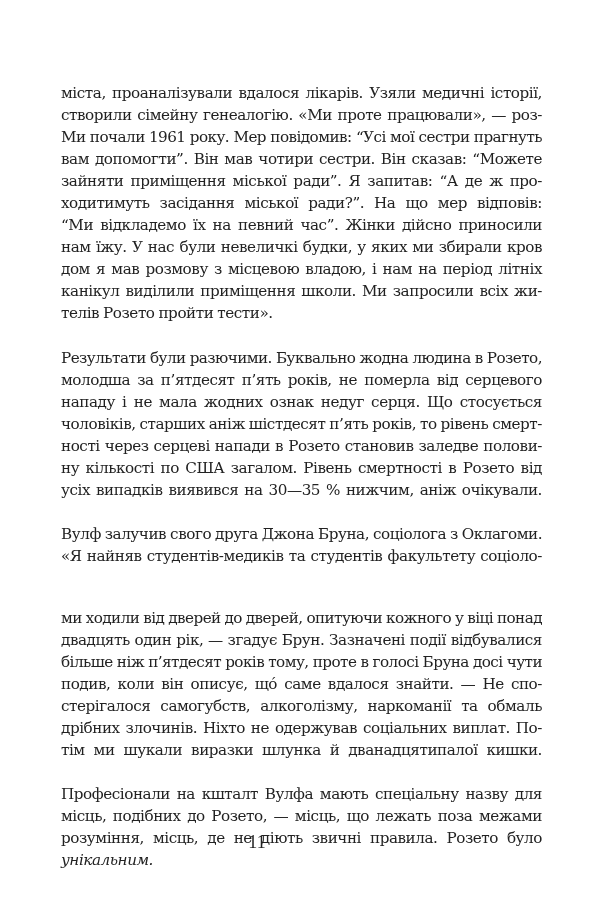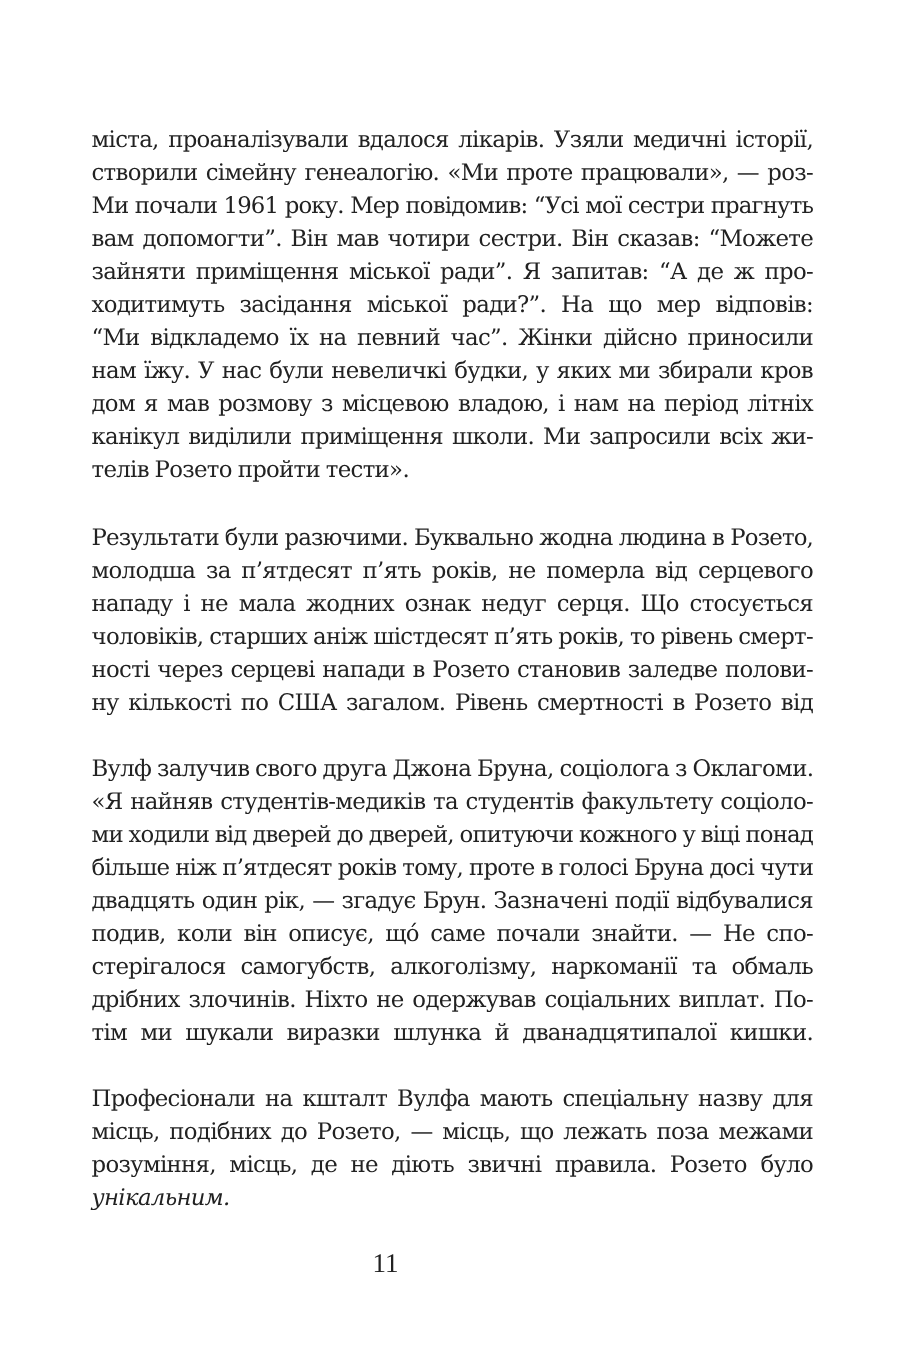--- a/index.html
+++ b/index.html
@@ -53,31 +53,32 @@
 
   <div class="gap"></div>
 
   <div class="para">
     <span class="line" style="letter-spacing: -0.55px;">Результати були разючими. Буквально жодна людина в Розето,</span>
     <span class="line">молодша за п’ятдесят п’ять років, не померла від серцевого</span>
     <span class="line">нападу і не мала жодних ознак недуг серця. Що стосується</span>
     <span class="line">чоловіків, старших аніж шістдесят п’ять років, то рівень смерт-</span>
     <span class="line">ності через серцеві напади в Розето становив заледве полови-</span>
     <span class="line">ну кількості по США загалом. Рівень смертності в Розето від</span>
+    <span class="line">усіх випадків виявився на 30—35 % нижчим, аніж очікували.</span>
   </div>
 
   <div class="gap"></div>
 
   <div class="para">
     <span class="line">Вулф залучив свого друга Джона Бруна, соціолога з Оклагоми.</span>
     <span class="line">«Я найняв студентів-медиків та студентів факультету соціоло-</span>
-    <span class="line" style="letter-spacing: -0.55px;">ми ходили від дверей до дверей, опитуючи кожного у віці понад</span>
+    <span class="line" style="letter-spacing: -0.55px; margin-top: 40px;">ми ходили від дверей до дверей, опитуючи кожного у віці понад</span>
+    <span class="line">двадцять один рік, — згадує Брун. Зазначені події відбувалися</span>
     <span class="line" style="letter-spacing: -0.55px;">більше ніж п’ятдесят років тому, проте в голосі Бруна досі чути</span>
-    <span class="line">двадцять один рік, — згадує Брун. Зазначені події відбувалися</span>
-    <span class="line">подив, коли він описує, щó саме почали знайти. — Не спо-</span>
+    <span class="line">подив, коли він описує, щó саме вдалося знайти. — Не спо-</span>
     <span class="line">стерігалося самогубств, алкоголізму, наркоманії та обмаль</span>
     <span class="line">дрібних злочинів. Ніхто не одержував соціальних виплат. По-</span>
     <span class="line">тім ми шукали виразки шлунка й дванадцятипалої кишки.</span>
   </div>
 
   <div class="gap"></div>
 
   <div class="para">
     <span class="line">Професіонали на кшталт Вулфа мають спеціальну назву для</span>
     <span class="line">місць, подібних до Розето, — місць, що лежать поза межами</span>

